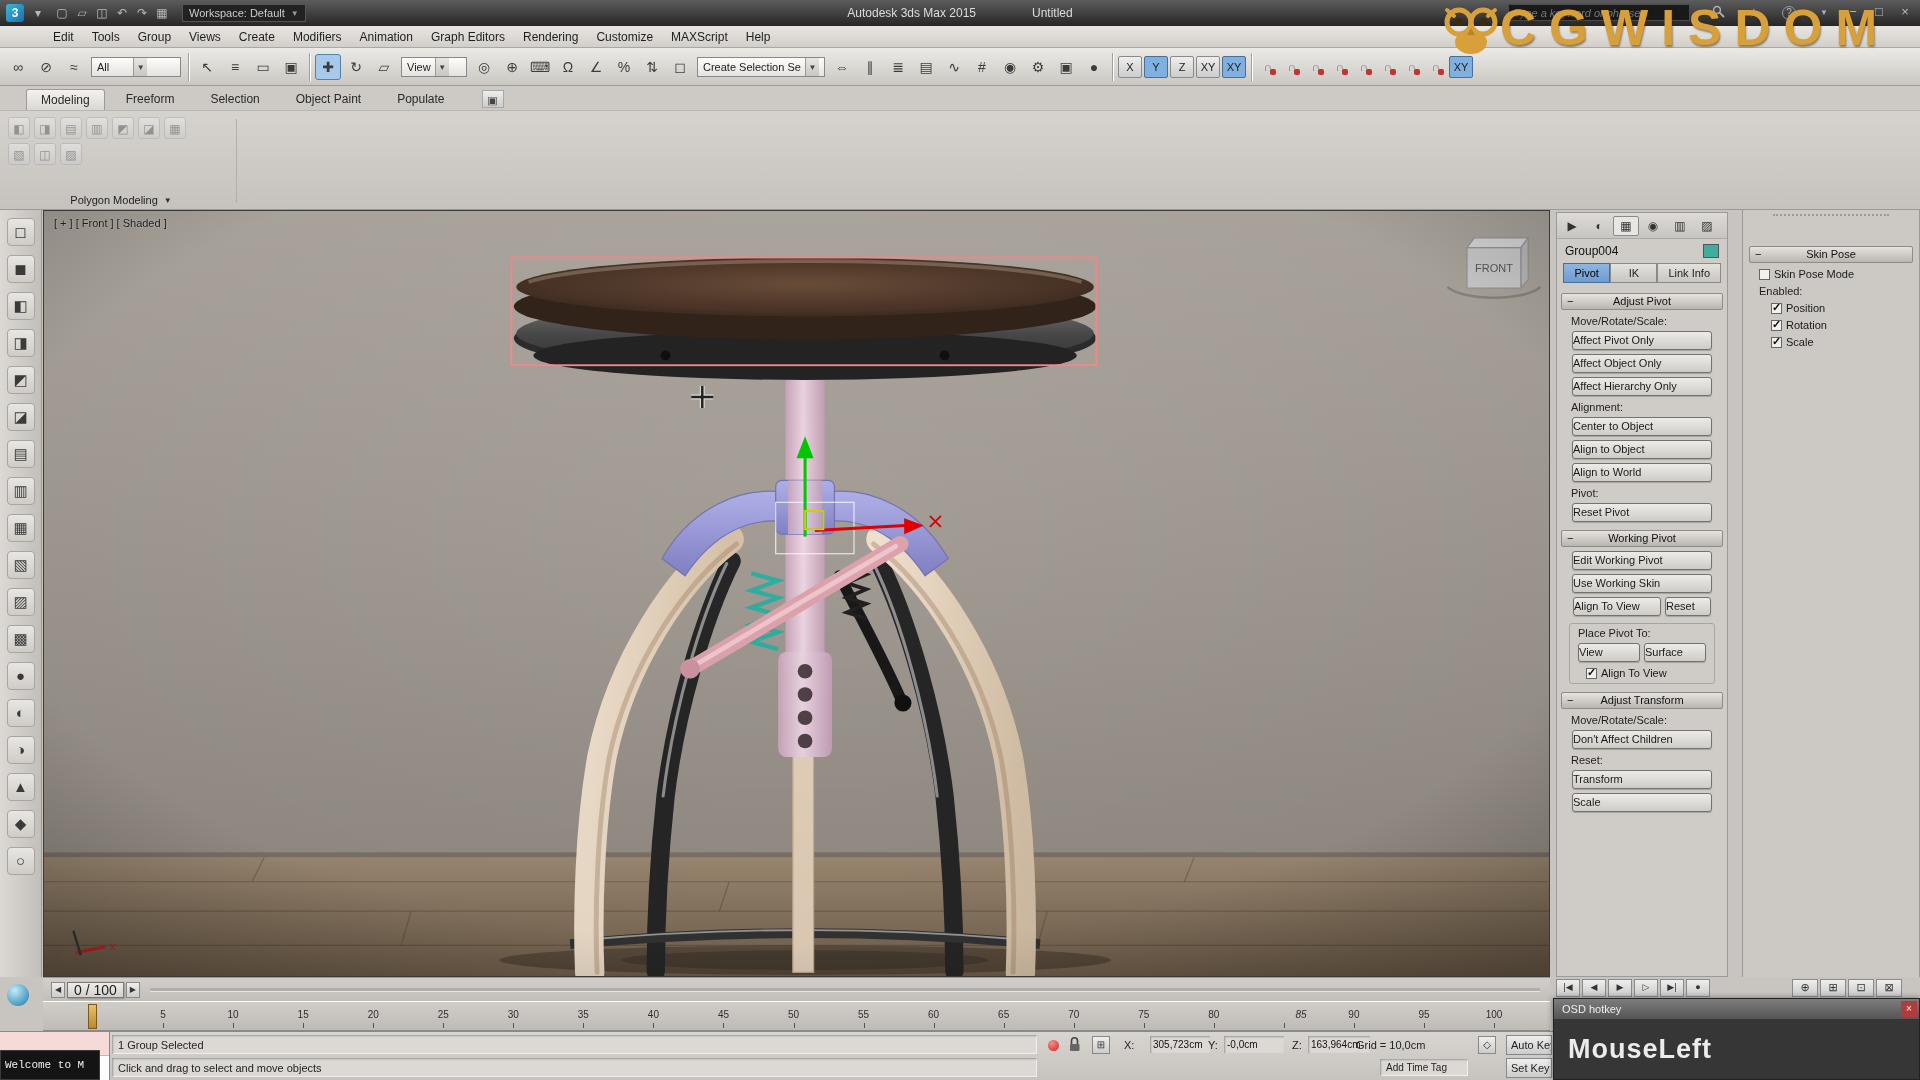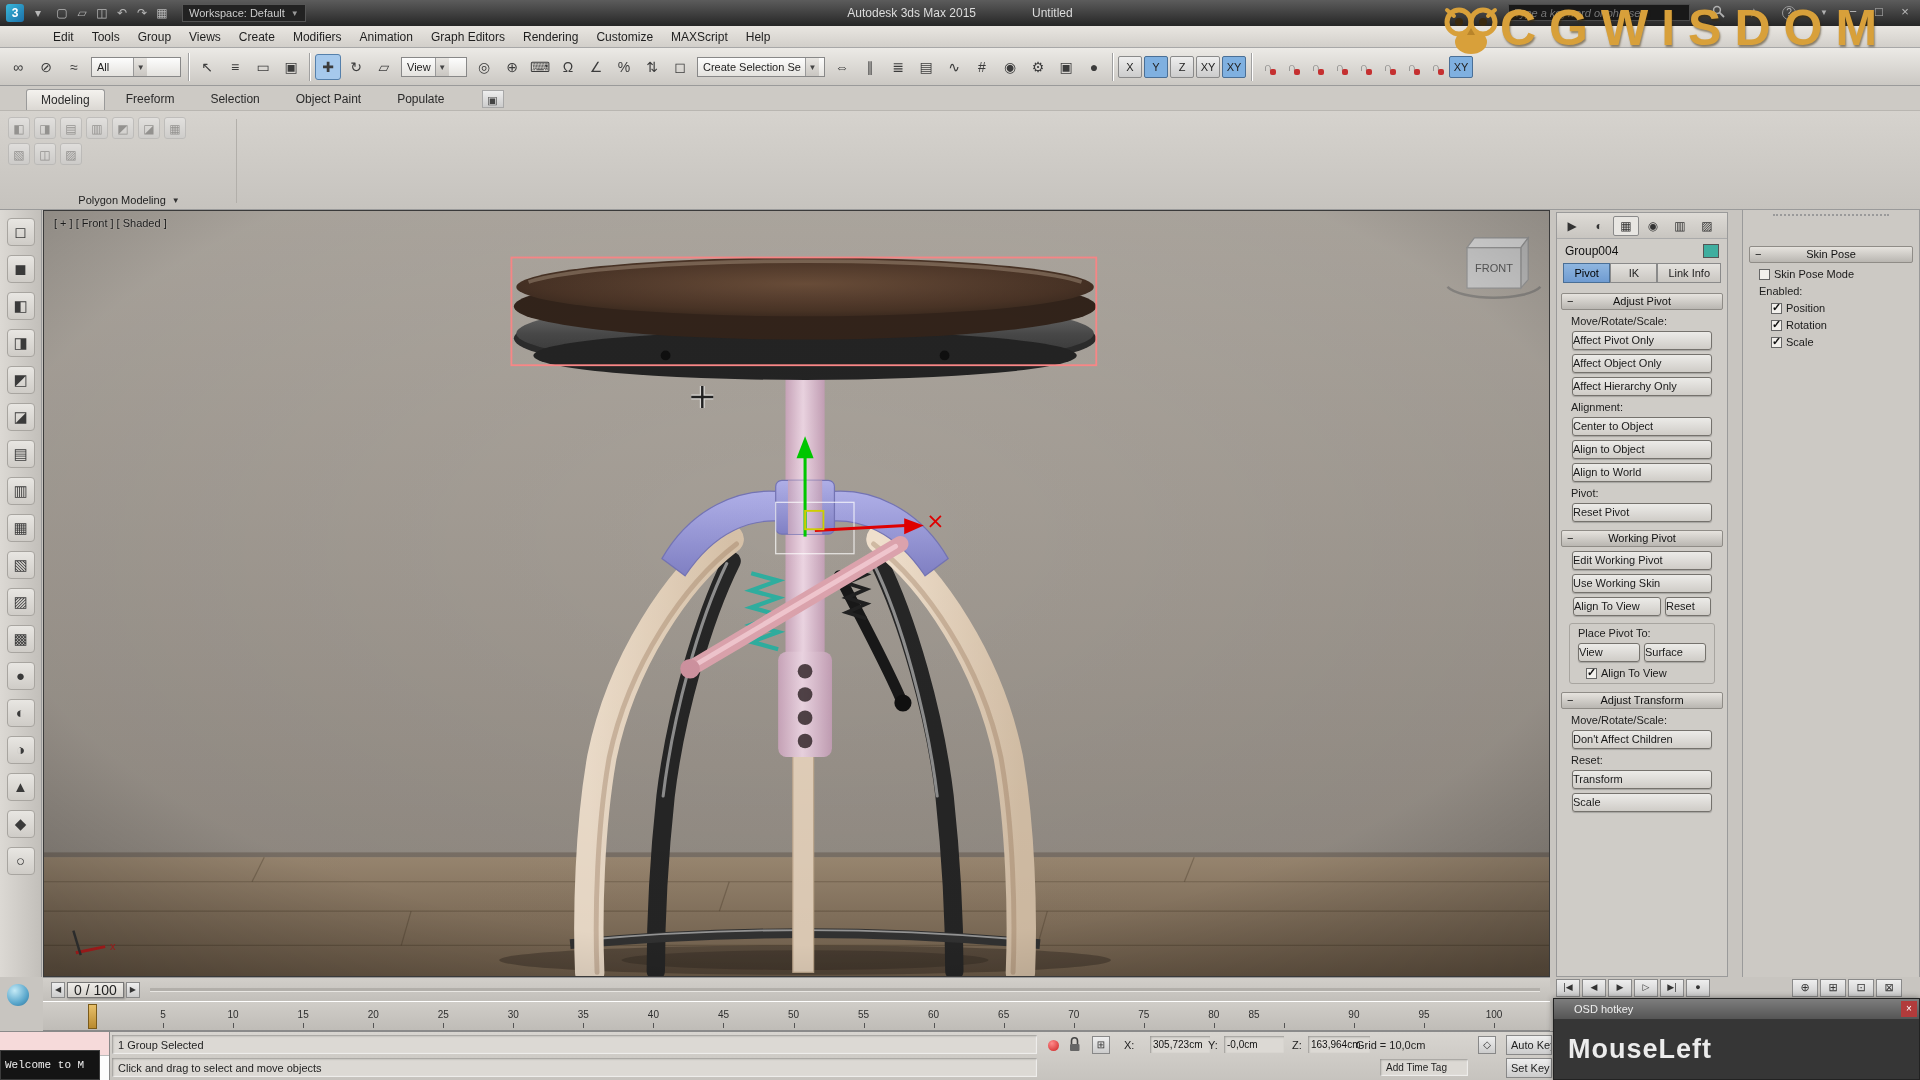--- a/index.html
+++ b/index.html
@@ -68,21 +68,21 @@
   .ribbon-tab.active{background:linear-gradient(#f4f2ee,#dbd8d3);border:1px solid #9a9a9a;
     border-bottom:none;border-radius:3px 3px 0 0;}
   .ribbon-config{margin-left:16px;width:22px;height:18px;text-align:center;line-height:18px;
     font-size:11px;color:#444;border:1px solid #a8a8a8;background:linear-gradient(#eee,#ccc);margin-bottom:2px;}
   #ribbonbody{position:absolute;left:0;top:110px;width:1920px;height:100px;
     background:linear-gradient(#d6d3ce,#c6c3be);border-bottom:1px solid #9a9a9a;border-top:1px solid #b9b6b1;}
   #ribbon-tools{position:absolute;left:8px;top:6px;width:200px;display:flex;flex-wrap:wrap;gap:4px;opacity:.5;}
   .rib-icon{width:22px;height:22px;border:1px solid #aaa;border-radius:3px;
     background:linear-gradient(#eee,#ccc);text-align:center;line-height:22px;font-size:12px;color:#555;}
   .rib-sep{position:absolute;left:236px;top:8px;height:84px;width:1px;background:#b2afaa;}
-  #polymod{position:absolute;left:22px;bottom:3px;width:214px;display:flex;align-items:center;
+  #polymod{position:absolute;left:14px;bottom:3px;width:214px;display:flex;align-items:center;
     justify-content:center;gap:6px;font-size:11px;color:#1e1e1e;}
   .polymod-caret{font-size:8px;color:#333;}
 
   
   #leftbar{position:absolute;left:0;top:210px;width:42px;height:767px;
     background:linear-gradient(90deg,#dcd9d4,#c2bfba);border-right:1px solid #9a9a9a;
     display:flex;flex-direction:column;align-items:center;padding-top:8px;gap:9px;}
   .lt-icon{width:28px;height:28px;line-height:26px;text-align:center;font-size:15px;color:#3a3a3a;
     background:linear-gradient(#e8e6e2,#cfccc7);border:1px solid #a8a5a0;border-radius:4px;flex:0 0 auto;}
   #blue-orb{position:absolute;left:7px;top:984px;width:22px;height:22px;border-radius:50%;
@@ -183,21 +183,21 @@
   .listener-pink{height:24px;background:#f6dada;border-bottom:1px solid #bbb;}
   .listener-white{height:24px;background:#fdfdfd;}
   #welcome{position:absolute;left:0;top:1050px;width:100px;height:30px;background:#141414;
     border:1px solid #3c3c3c;color:#eee;font-family:"Liberation Mono",monospace;font-size:11px;
     line-height:28px;padding-left:4px;z-index:55;white-space:nowrap;overflow:hidden;}
 
   
   #osd{position:absolute;left:1553px;top:998px;width:367px;height:82px;z-index:60;
     box-shadow:0 0 6px rgba(0,0,0,.45);border:1px solid #222;}
   #osd-title{height:20px;background:linear-gradient(#7d7d7d,#555);color:#eee;font-size:11px;
-    line-height:20px;padding-left:20px;position:relative;}
+    line-height:20px;padding-left:8px;position:relative;}
   #osd-close{position:absolute;right:2px;top:2px;width:16px;height:16px;background:#b23b3b;
     color:#fff;text-align:center;line-height:15px;font-size:10px;}
   #osd-body{height:60px;background:#363636;color:#ececec;font-size:27px;font-weight:bold;
     line-height:60px;padding-left:14px;letter-spacing:1px;}
 
   
   #watermark{position:absolute;left:1442px;top:-4px;height:64px;display:flex;align-items:center;
     z-index:40;pointer-events:none;}
   #watermark .wm-text{font-size:50px;font-weight:bold;color:#d8a03a;letter-spacing:13px;
     text-shadow:1px 2px 2px rgba(60,40,0,.5);line-height:60px;}
@@ -679,21 +679,21 @@
         <span class="tick-label" style="left: 890.6px;">60</span>
         <i class="tick-mark" style="left: 890.6px;"></i>
         <span class="tick-label" style="left: 960.65px;">65</span>
         <i class="tick-mark" style="left: 960.65px;"></i>
         <span class="tick-label" style="left: 1030.7px;">70</span>
         <i class="tick-mark" style="left: 1030.7px;"></i>
         <span class="tick-label" style="left: 1100.75px;">75</span>
         <i class="tick-mark" style="left: 1100.75px;"></i>
         <span class="tick-label" style="left: 1170.8px;">80</span>
         <i class="tick-mark" style="left: 1170.8px;"></i>
-        <span class="tick-label" style="left: 1211px;">85</span>
+        <span class="tick-label" style="left: 1258px; font-style: italic;">85</span>
         <i class="tick-mark" style="left: 1240.85px;"></i>
         <span class="tick-label" style="left: 1310.9px;">90</span>
         <i class="tick-mark" style="left: 1310.9px;"></i>
         <span class="tick-label" style="left: 1380.95px;">95</span>
         <i class="tick-mark" style="left: 1380.95px;"></i>
         <span class="tick-label" style="left: 1451px;">100</span>
         <i class="tick-mark" style="left: 1451px;"></i>
       </div>
   </div>
   <div id="anim-controls" data-list="playback">

